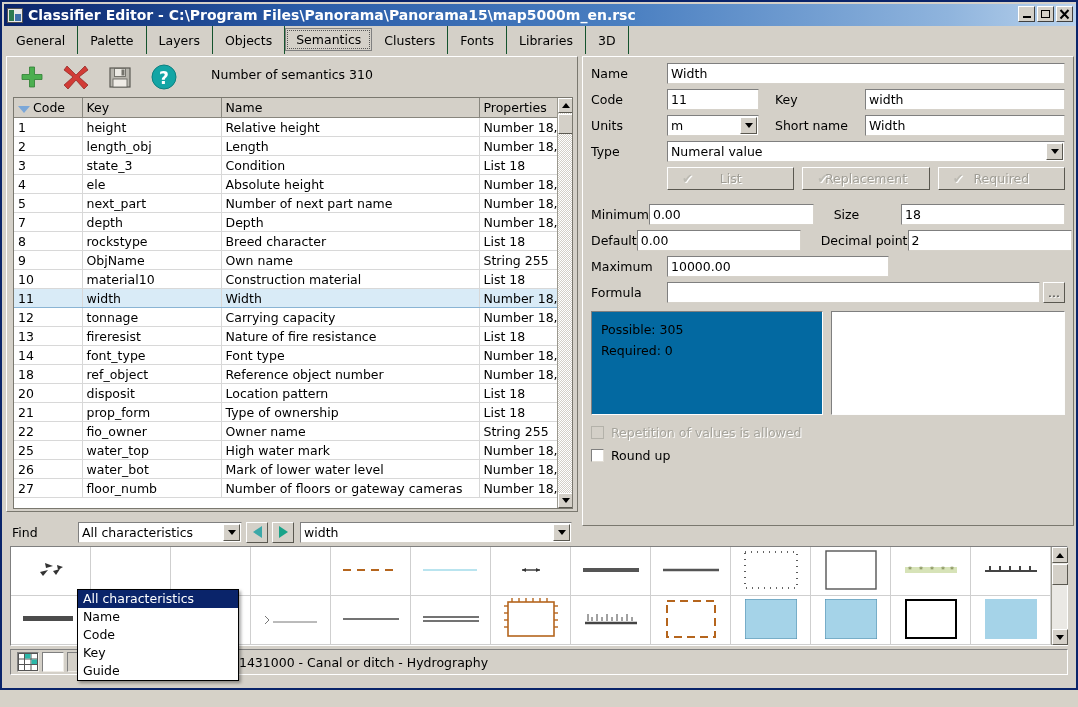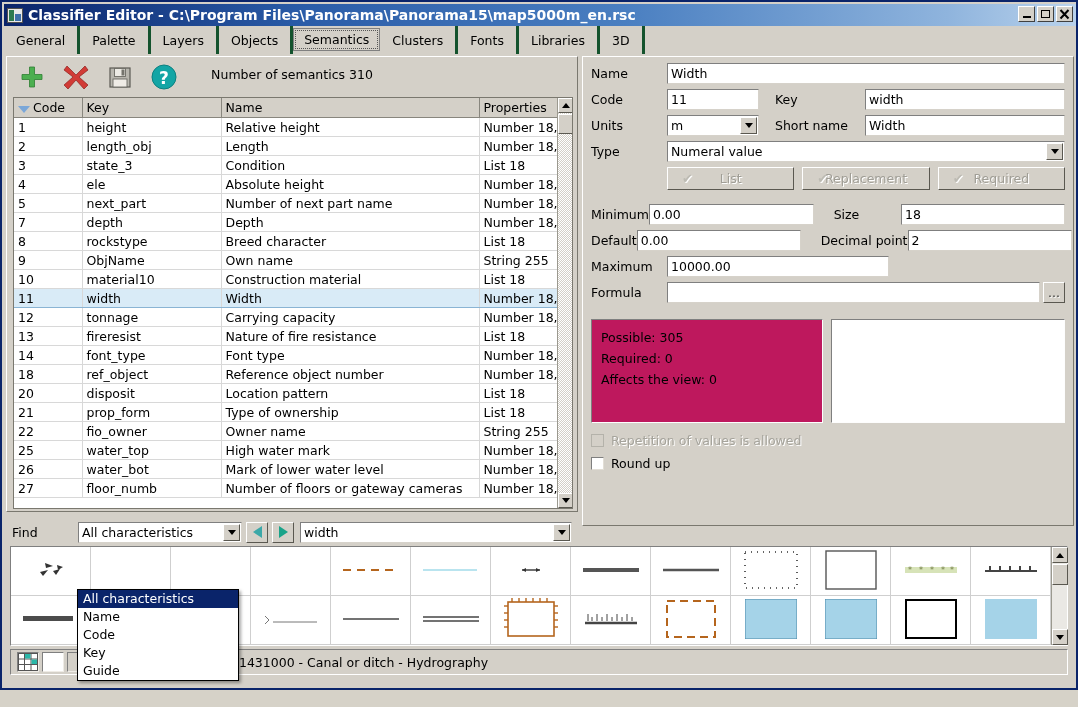--- a/index.html
+++ b/index.html
@@ -99,21 +99,21 @@
     display: flex;
     align-items: stretch;
     box-sizing: border-box;
   }
   .tab {
     display: flex;
     align-items: center;
     padding: 4px 12px;
     font-size: 12.5px;
     color: #000;
-    border-right: 3px solid #14532d;
+    border-right: 1px solid #14532d;
     cursor: default;
     white-space: nowrap;
   }
   .tab.selected {
     border: 1px solid #808080;
     background: #d4d0c8;
     margin: 2px 0 3px 0;
     padding: 0 10px;
     outline: 1px dotted #555;
     outline-offset: -3px;
@@ -327,21 +327,21 @@
   }
   .btn3 .chk {
     position: absolute;
     left: 14px;
     color: #bdbbb3;
     font-size: 13px;
   }
   .statbox {
     width: 232px;
     height: 104px;
-    background: #be185d;
+    background: #0369a1;
     border: 1px solid #7f7f7f;
     border-right-color: #fdfdfd;
     border-bottom-color: #fdfdfd;
     box-sizing: border-box;
     padding: 7px 9px;
     font-size: 12.5px;
     line-height: 21px;
   }
   .whitebox {
     flex: 1 1 auto;
@@ -756,31 +756,30 @@
       <div class="row">
         <div class="lbl" style="width:76px">Default</div>
         <input class="f" style="width: 222px;" value="0.00">
         <div class="lbl" style="width:92px; padding-left:20px">Decimal point</div>
         <input class="f" style="flex: 1 1 auto;" value="2">
       </div>
       <div class="row">
         <div class="lbl" style="width:76px">Maximum</div>
         <input class="f" style="width: 222px;" value="10000.00">
       </div>
-      <div class="row" style="margin-bottom:16px">
+      <div class="row" style="margin-bottom:8px">
         <div class="lbl" style="width:76px">Formula</div>
         <input class="f" style="flex: 1 1 auto;" value="">
         <div class="btn3" style="flex:0 0 22px; width:22px; height:21px; margin-left:3px; color:#333">...</div>
       </div>
 
       <div class="row" style="align-items:stretch; gap:8px; margin-bottom:10px">
         <div class="statbox">
           <div>Possible: 305</div>
           <div>Required: 0</div>
-          <div>Affects the view: 0</div>
         </div>
         <div class="whitebox"></div>
       </div>
 
       <div class="row" style="align-items:flex-start">
         <div style="flex:1 1 auto">
           <div class="cbrow dis">
               <span class="cbox dis"></span>
               <span>Repetition of values is allowed</span>
             </div>

